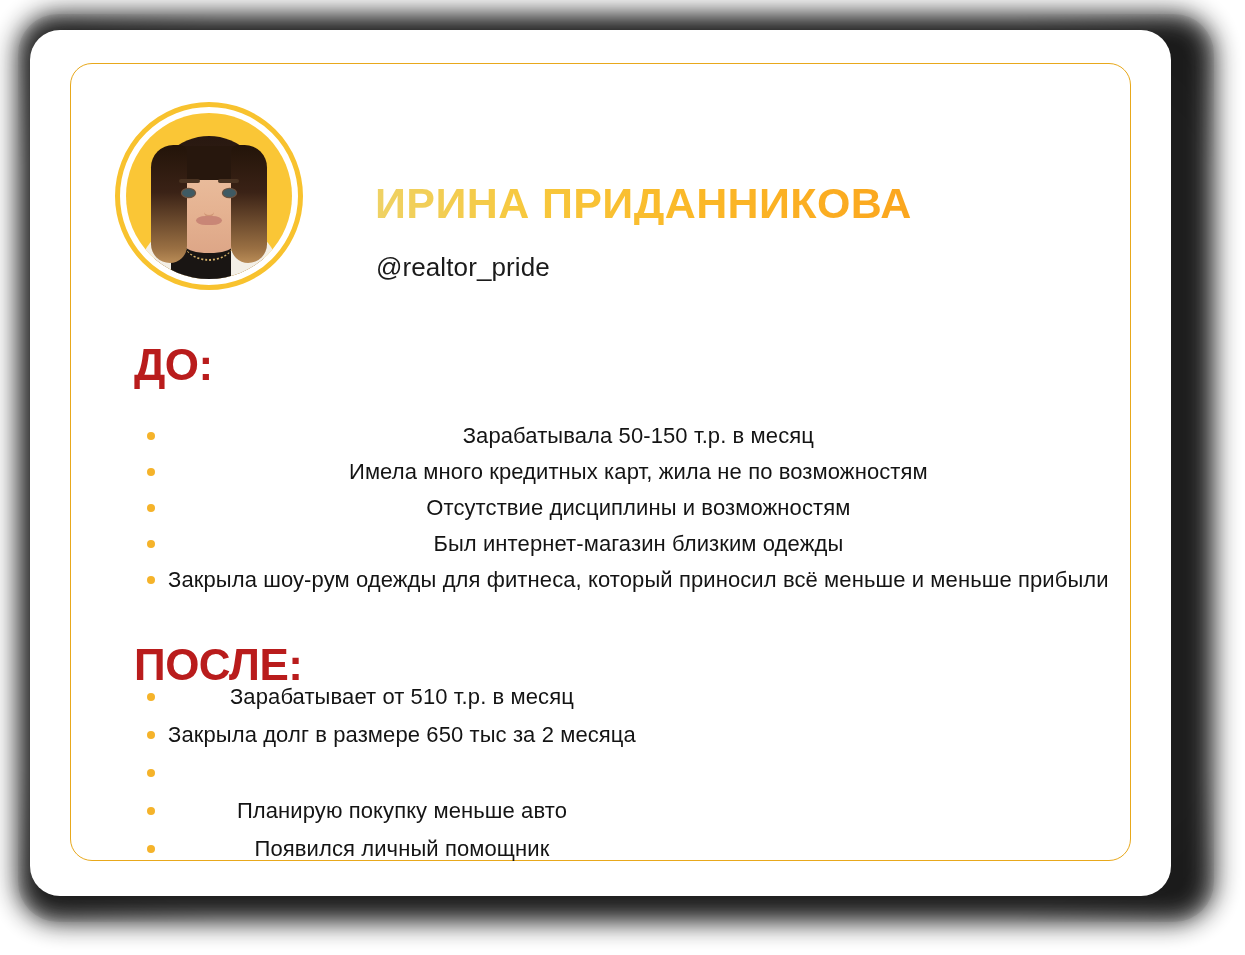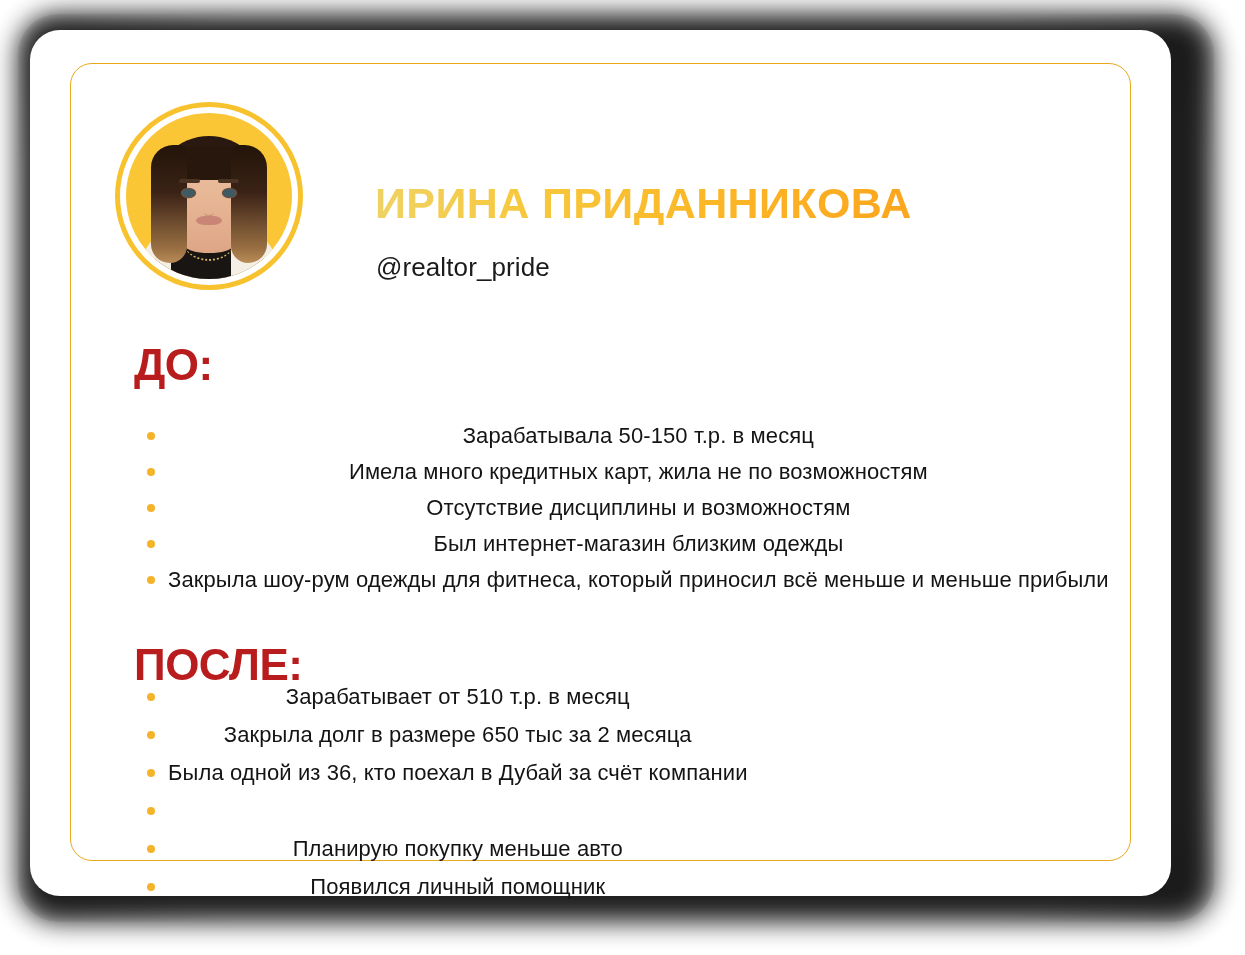--- a/index.html
+++ b/index.html
@@ -343,20 +343,19 @@
         <li><span class="bullet"></span><span>Отсутствие дисциплины и возможностям</span></li>
         <li><span class="bullet"></span><span>Был интернет-магазин близким одежды</span></li>
         <li><span class="bullet"></span><span>Закрыла шоу-рум одежды для фитнеса, который приносил всё меньше и меньше прибыли</span></li>
       </ul>
 
     <div class="section-title" id="title-after">ПОСЛЕ:</div>
 
     <ul class="list" id="list-after">
         <li><span class="bullet"></span><span>Зарабатывает от 510 т.р. в месяц</span></li>
         <li><span class="bullet"></span><span>Закрыла долг в размере 650 тыс за 2 месяца</span></li>
-        <li><span class="bullet"></span><span>Была одной из 36, кто поехал в Дубай за счёт компании</span></li>
         <li><span class="bullet"></span></li>
         <li><span class="bullet"></span><span>Планирую покупку меньше авто</span></li>
         <li><span class="bullet"></span><span>Появился личный помощник</span></li>
       </ul>
 
   </div>
 </div>
 
 </body></html>

